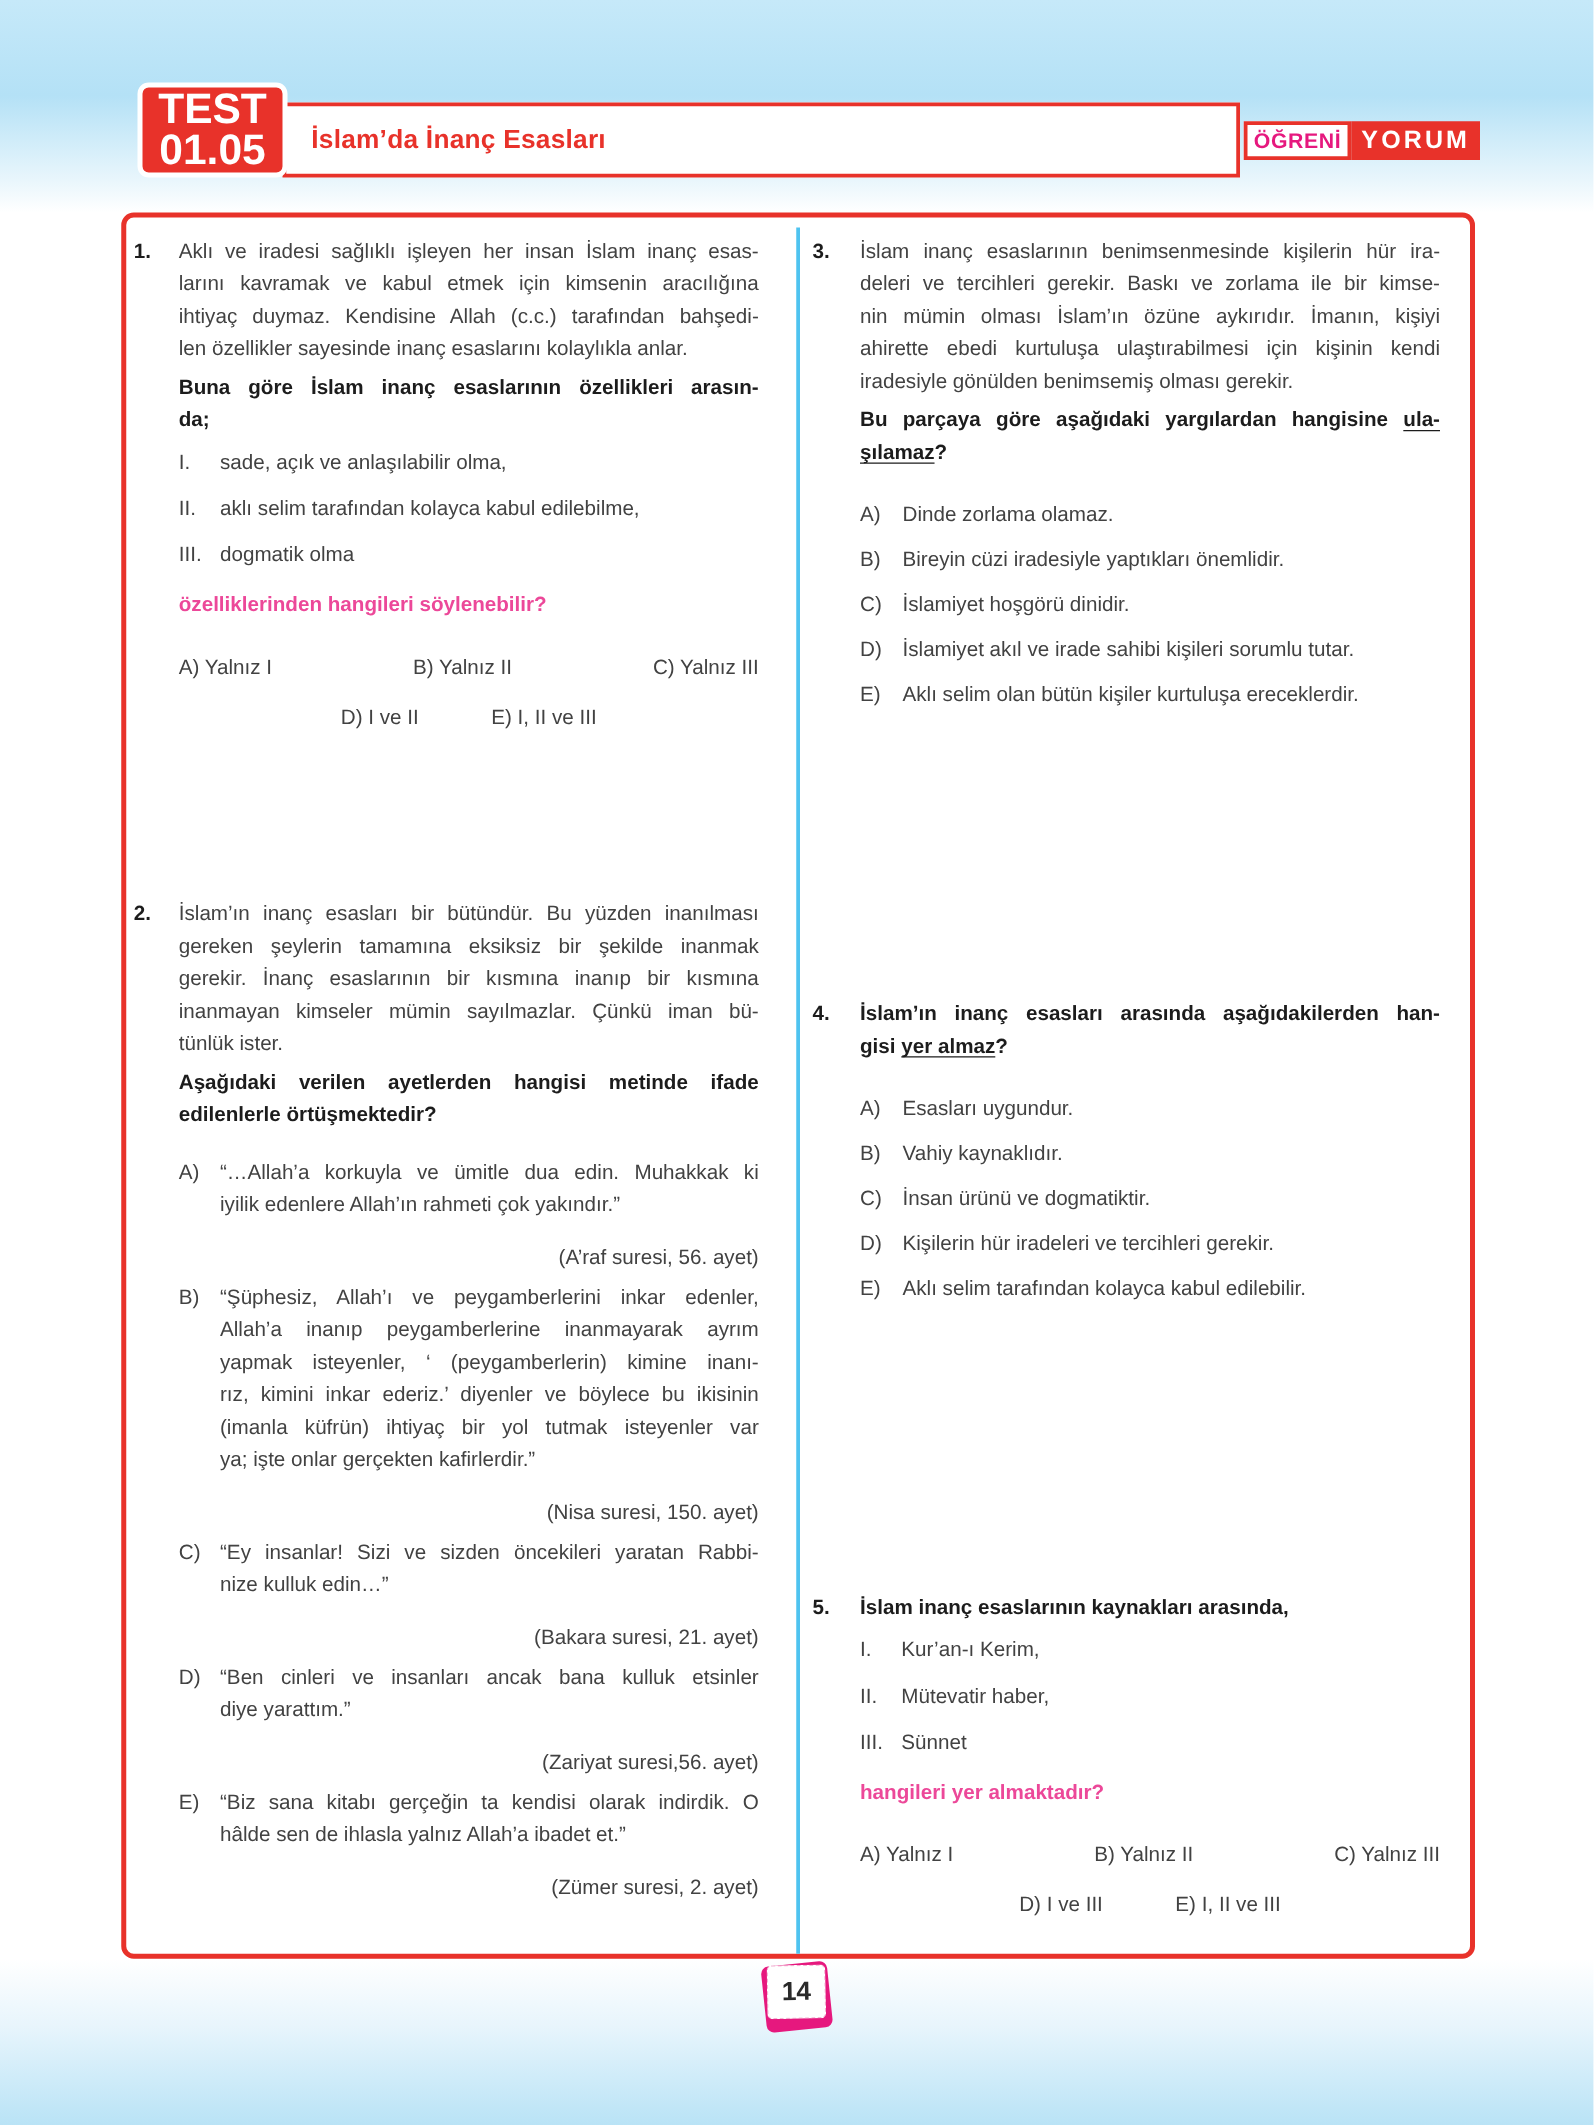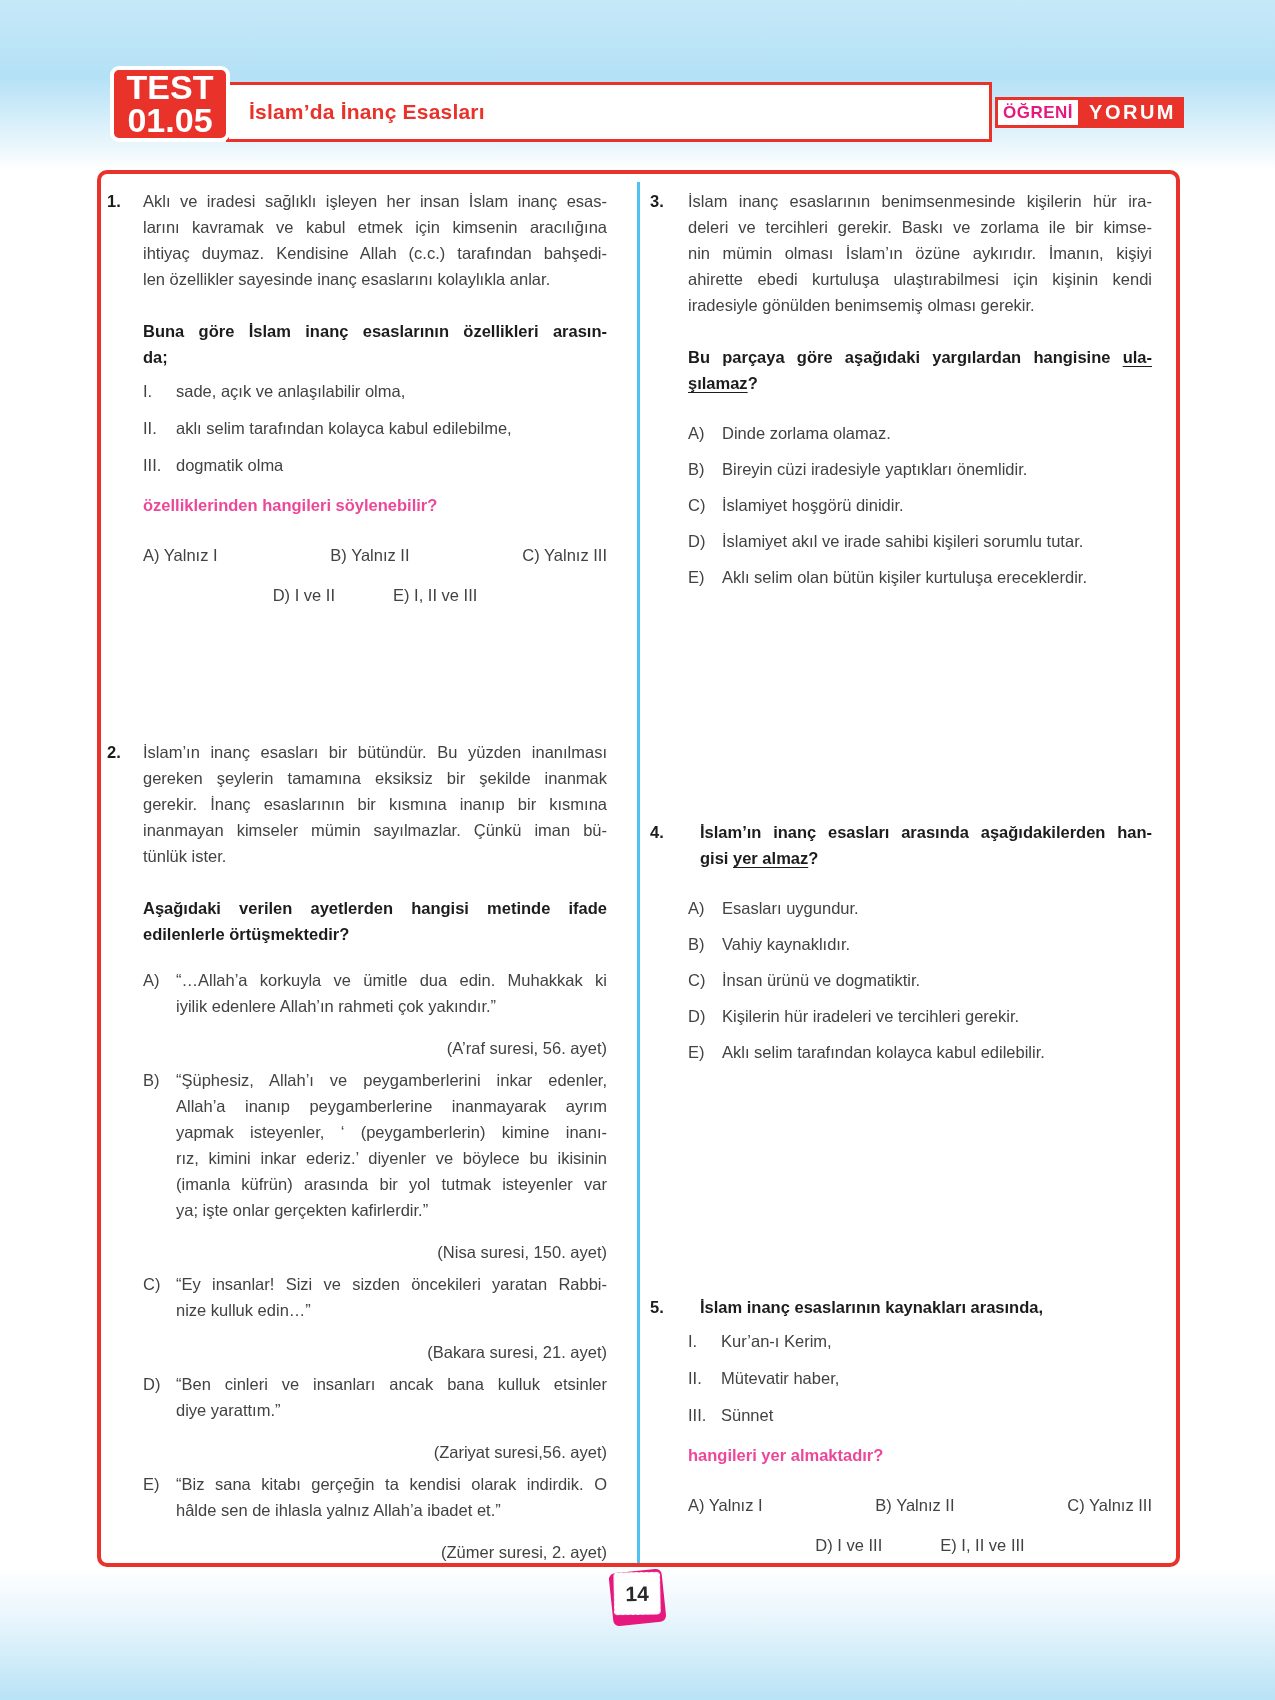--- a/index.html
+++ b/index.html
@@ -36,22 +36,22 @@
   .divider{position:absolute;left:536px;top:8px;width:3px;height:1381px;background:var(--divider_blue);}
   .col{position:absolute;top:0;width:536px;box-sizing:border-box;}
   .col-left{left:0;padding:14px 30px 0 6px;}
   .col-right{left:539px;padding:14px 24px 0 10px;}
 
   .question{position:relative;padding-left:36px;font-size:16.5px;line-height:26px;}
   .col-right .question{padding-left:38px;}
   .qnum{position:absolute;left:0;top:0;font-weight:700;color:#1c1c1c;}
   .jl{text-align:justify;text-align-last:justify;}
   .jl-last{text-align-last:left;}
-  .stem{font-weight:700;color:#1c1c1c;margin-top:26px;}
-  .stem.first{margin-top:0;margin-left:12px;}
+  .stem{font-weight:700;color:#1c1c1c;margin-top:5px;}
+  .stem.first{margin-top:0;}
   .stem u, u{text-underline-offset:3px;}
   .items{margin-top:8px;}
   .item{position:relative;padding-left:33px;}
   .item + .item{margin-top:11px;}
   .inum{position:absolute;left:0;}
   .stem2{font-weight:700;color:#ec4899;margin-top:14px;}
   .opt-row{display:flex;margin-top:24px;}
   .opt-row.row1{justify-content:space-between;}
   .opt-row.row2{justify-content:center;gap:58px;margin-top:14px;}
   .q2opts{margin-top:20px;}
@@ -150,21 +150,21 @@
               </div>
             <div class="src">(A’raf suresi, 56. ayet)</div>
           </div>
           <div class="q2opt">
             <span class="olet">B)</span>
             <div>
                 <div class="jl">“Şüphesiz, Allah’ı ve peygamberlerini inkar edenler,</div>
                 <div class="jl">Allah’a inanıp peygamberlerine inanmayarak ayrım</div>
                 <div class="jl">yapmak isteyenler, ‘ (peygamberlerin) kimine inanı-</div>
                 <div class="jl">rız, kimini inkar ederiz.’ diyenler ve böylece bu ikisinin</div>
-                <div class="jl">(imanla küfrün) arasında bir yol tutmak isteyenler var</div>
+                <div class="jl">(imanla küfrün) ihtiyaç bir yol tutmak isteyenler var</div>
                 <div class="jl jl-last">ya; işte onlar gerçekten kafirlerdir.”</div>
               </div>
             <div class="src">(Nisa suresi, 150. ayet)</div>
           </div>
           <div class="q2opt">
             <span class="olet">C)</span>
             <div>
                 <div class="jl">“Ey insanlar! Sizi ve sizden öncekileri yaratan Rabbi-</div>
                 <div class="jl jl-last">nize kulluk edin…”</div>
               </div>

